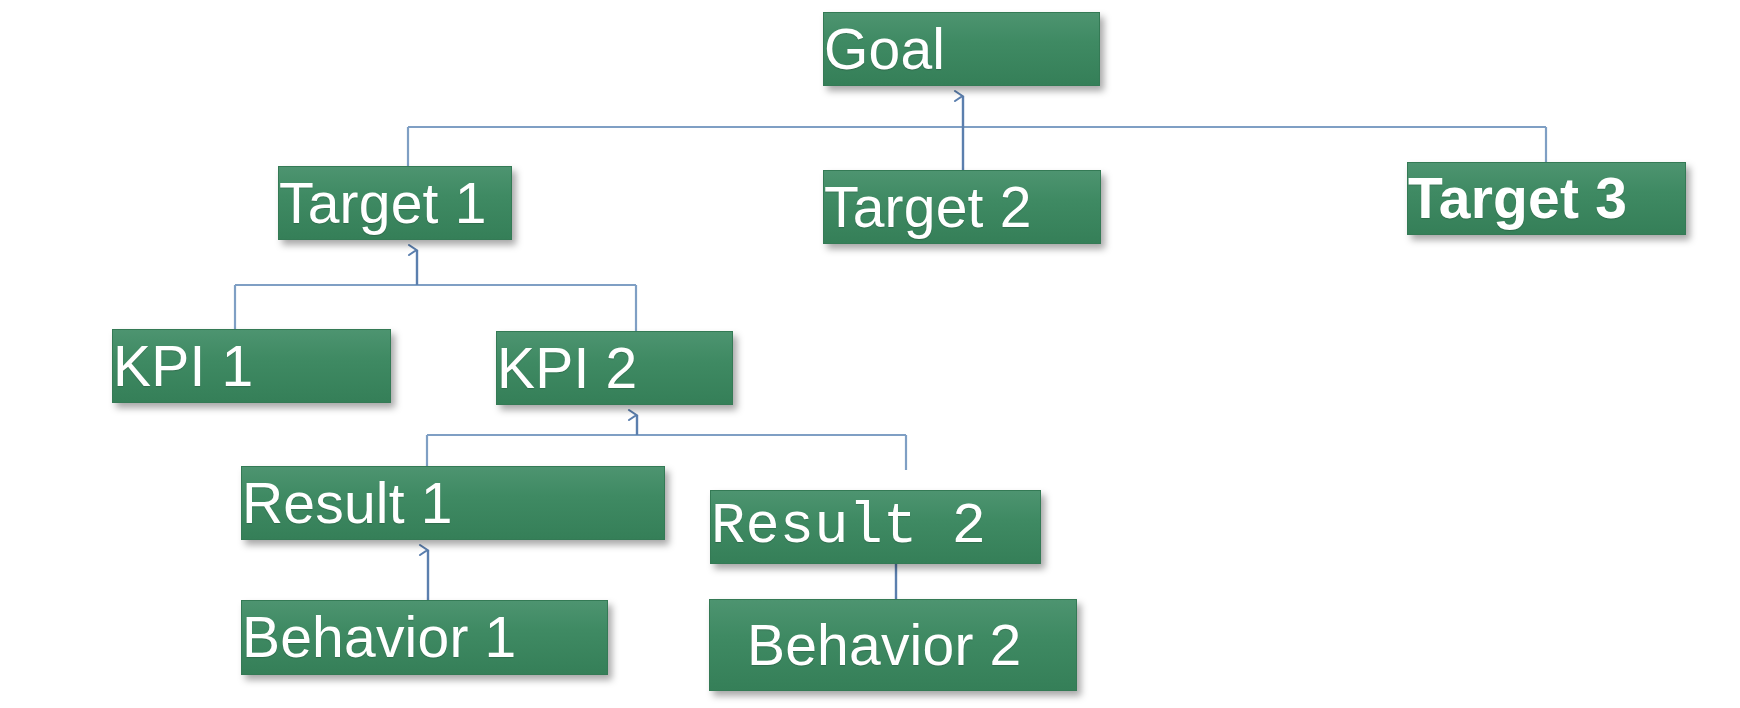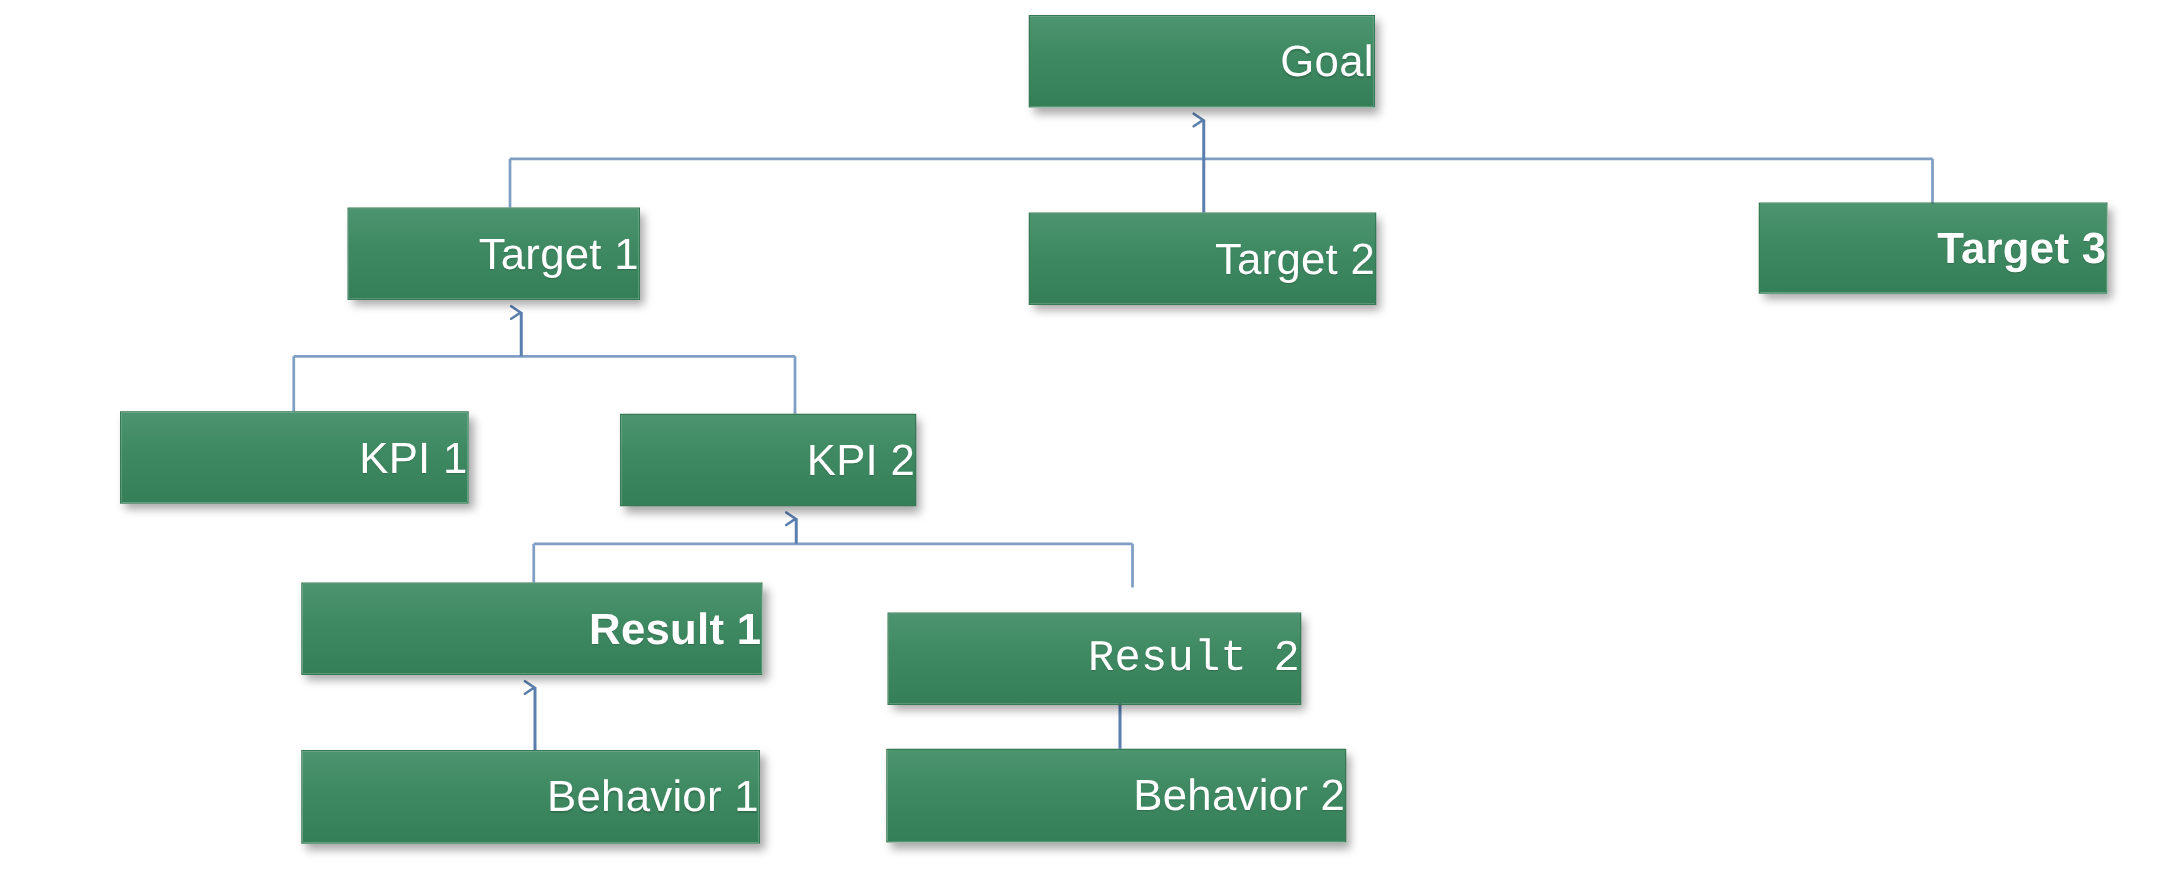--- a/index.html
+++ b/index.html
@@ -23,26 +23,26 @@
     left: 0;
     top: 0;
     width: 1740px;
     height: 708px;
   }
   .node {
     position: absolute;
     box-sizing: border-box;
     display: flex;
     align-items: center;
-    justify-content: flex-end;
+    justify-content: flex-start;
     color: #ffffff;
     background: linear-gradient(180deg, #4d9470 0%, #3f8a63 40%, #357f58 100%);
     border: 1px solid #347a55;
     box-shadow: 4px 5px 7px rgba(0,0,0,0.34);
-    font-size: 35px;
+    font-size: 57px;
     font-weight: 400;
     letter-spacing: 0.2px;
     text-shadow: 0 1px 1px rgba(0,0,0,0.18);
     line-height: 1;
     white-space: nowrap;
     z-index: 2;
   }
   .node-label {
     pointer-events: none;
   }
@@ -102,37 +102,37 @@
   </div>
 
   <div class="node" id="node-target2" style="left: 823px; top: 170px; width: 278px; height: 74px;">
     <span class="node-label">Target 2</span>
   </div>
 
   <div class="node" id="node-target3" style="left: 1407px; top: 162px; width: 279px; height: 73px; font-weight: bold;">
     <span class="node-label">Target 3</span>
   </div>
 
-  <div class="node" id="node-kpi1" style="left: 96px; top: 329px; width: 279px; height: 74px;">
+  <div class="node" id="node-kpi1" style="left: 112px; top: 329px; width: 279px; height: 74px;">
     <span class="node-label">KPI 1</span>
   </div>
 
   <div class="node" id="node-kpi2" style="left: 496px; top: 331px; width: 237px; height: 74px;">
     <span class="node-label">KPI 2</span>
   </div>
 
-  <div class="node" id="node-result1" style="left: 241px; top: 466px; width: 369px; height: 74px; font-weight: bold;">
+  <div class="node" id="node-result1" style="left: 241px; top: 466px; width: 424px; height: 74px;">
     <span class="node-label">Result 1</span>
   </div>
 
   <div class="node" id="node-result2" style="left: 710px; top: 490px; width: 331px; height: 74px; font-family: Liberation Mono, monospace;">
     <span class="node-label">Result 2</span>
   </div>
 
   <div class="node" id="node-behavior1" style="left: 241px; top: 600px; width: 367px; height: 75px;">
     <span class="node-label">Behavior 1</span>
   </div>
 
-  <div class="node" id="node-behavior2" style="left: 709px; top: 599px; width: 368px; height: 75px;">
+  <div class="node" id="node-behavior2" style="left: 709px; top: 599px; width: 368px; height: 92px; padding-left: 37px;">
     <span class="node-label">Behavior 2</span>
   </div>
 
 </div>
 
 </body></html>

